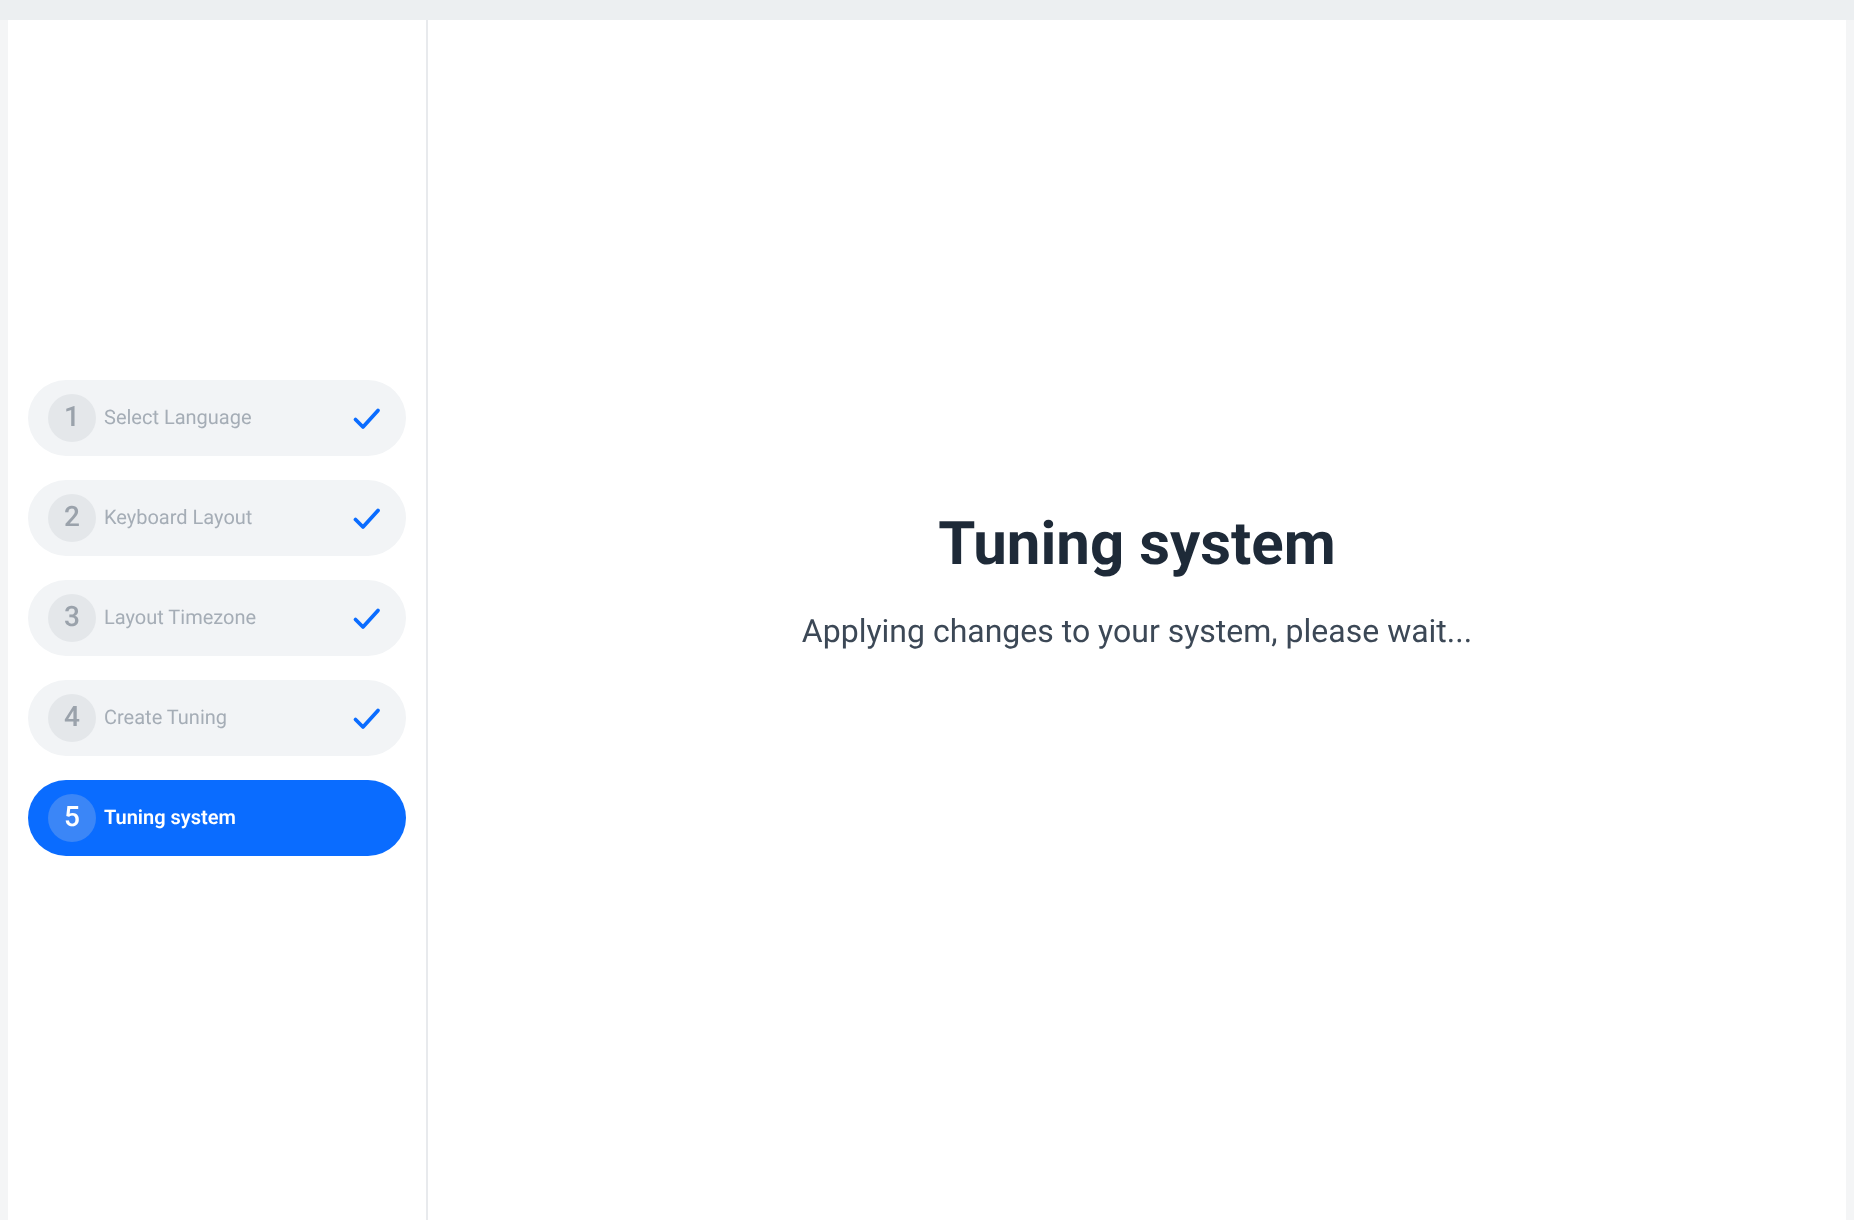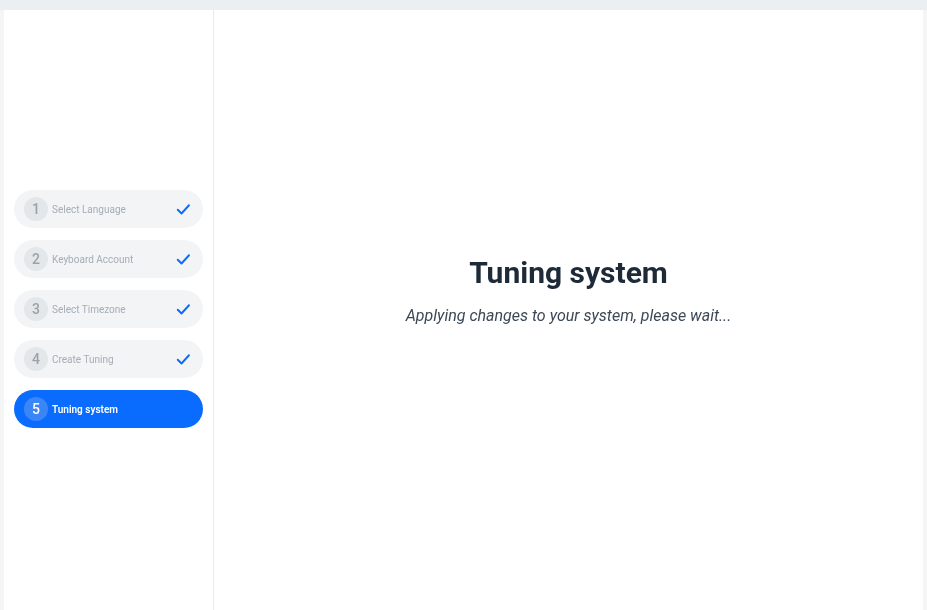--- a/index.html
+++ b/index.html
@@ -116,21 +116,20 @@
     .main-title {
       font-size: 30px;
       font-weight: 700;
       color: #1e2a38;
       margin-bottom: 16px;
     }
     
     .main-message {
       font-size: 16px;
       color: #3c4856;
-      font-style: italic;
     }
   </style>
 </head>
 <body>
 
 <div class="top-bar"></div>
 
 <div class="container">
 
   <div class="sidebar">
@@ -140,31 +139,31 @@
       <div class="step-label">Select Language</div>
       <div class="step-check">
         <svg viewBox="0 0 24 24">
             <polyline points="5 13 10 18 20 7"></polyline>
           </svg>
       </div>
     </div>
 
     <div class="step-item">
       <div class="step-number">2</div>
-      <div class="step-label">Keyboard Account</div>
+      <div class="step-label">Keyboard Layout</div>
       <div class="step-check">
         <svg viewBox="0 0 24 24">
             <polyline points="5 13 10 18 20 7"></polyline>
           </svg>
       </div>
     </div>
 
     <div class="step-item">
       <div class="step-number">3</div>
-      <div class="step-label">Select Timezone</div>
+      <div class="step-label">Layout Timezone</div>
       <div class="step-check">
         <svg viewBox="0 0 24 24">
             <polyline points="5 13 10 18 20 7"></polyline>
           </svg>
       </div>
     </div>
 
     <div class="step-item">
       <div class="step-number">4</div>
       <div class="step-label">Create Tuning</div>

